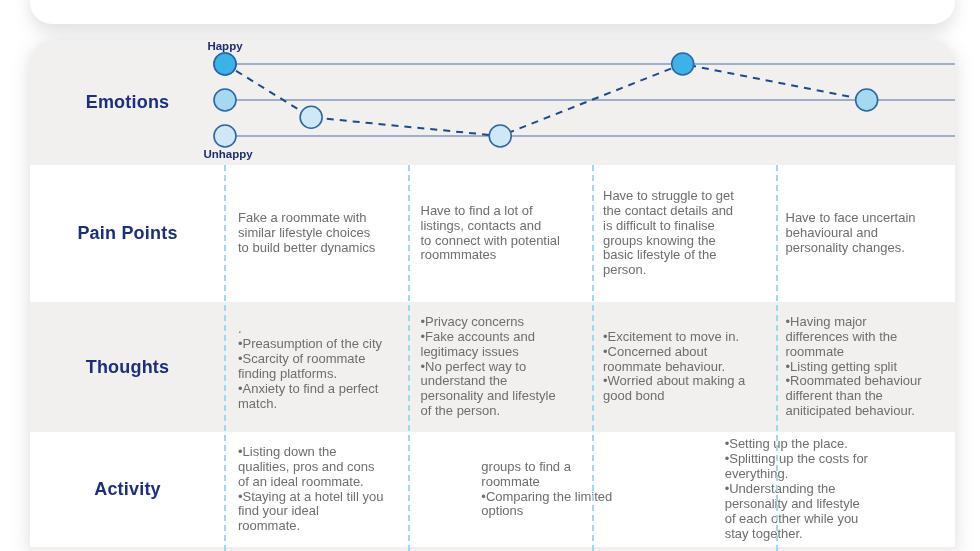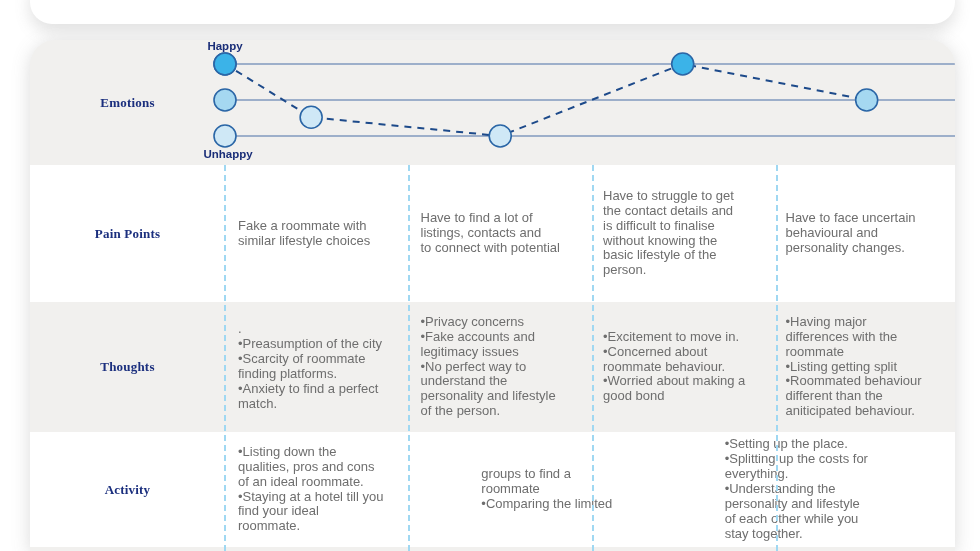--- a/index.html
+++ b/index.html
@@ -25,21 +25,21 @@
 
   .row{display:flex;position:relative;width:100%;}
   .row-emotions{height:125px;background:#f1f0ee;}
   .row-pain{height:137px;background:#ffffff;}
   .row-thoughts{height:130px;background:#f1f0ee;}
   .row-activity{height:115px;background:#ffffff;}
   .row-next{height:4px;background:#f1f0ee;}
 
   .row-label{
     width:195px;flex:none;display:flex;align-items:center;justify-content:center;
-    color:#1b2f7e;font-weight:700;font-size:13px;letter-spacing:0.2px;font-family:Liberation Serif, serif;
+    color:#1b2f7e;font-weight:700;font-size:18px;letter-spacing:0.2px;
   }
   .cells{display:flex;flex:1;min-width:0;}
   .cell{
     flex:1;min-width:0;display:flex;flex-direction:column;justify-content:center;
     padding:4px 8px 4px 13px;color:#6e6e6e;font-size:13px;line-height:14.9px;
     overflow:hidden;
   }
   .cell .line{white-space:nowrap;}
 
   .chart-wrap{position:absolute;inset:0;}
@@ -81,31 +81,33 @@
           </svg>
       </div>
     </div>
 
     <div class="row row-pain">
       <div class="row-label">Pain Points</div>
       <div class="cells">
         <div class="cell">
             <div class="line">Fake a roommate with</div>
             <div class="line">similar lifestyle choices</div>
+            <div class="line">to build better dynamics</div>
           </div>
         <div class="cell">
             <div class="line">Have to find a lot of</div>
             <div class="line">listings, contacts and</div>
             <div class="line">to connect with potential</div>
+            <div class="line">roommmates</div>
           </div>
         <div class="cell">
             <div class="line">Have to struggle to get</div>
             <div class="line">the contact details and</div>
             <div class="line">is difficult to finalise</div>
-            <div class="line">without knowing the</div>
+            <div class="line">groups knowing the</div>
             <div class="line">basic lifestyle of the</div>
             <div class="line">person.</div>
           </div>
         <div class="cell">
             <div class="line">Have to face uncertain</div>
             <div class="line">behavioural and</div>
             <div class="line">personality changes.</div>
           </div>
       </div>
     </div>
@@ -157,20 +159,21 @@
             <div class="line">qualities, pros and cons</div>
             <div class="line">of an ideal roommate.</div>
             <div class="line">•Staying at a hotel till you</div>
             <div class="line">find your ideal</div>
             <div class="line">roommate.</div>
           </div>
         <div class="cell">
             <div class="line">groups to find a</div>
             <div class="line">roommate</div>
             <div class="line">•Comparing the limited</div>
+            <div class="line">options</div>
           </div>
         <div class="cell">
             <div class="line">•Setting up the place.</div>
             <div class="line">•Splitting up the costs for</div>
             <div class="line">everything.</div>
             <div class="line">•Understanding the</div>
             <div class="line">personality and lifestyle</div>
             <div class="line">of each other while you</div>
             <div class="line">stay together.</div>
           </div>

